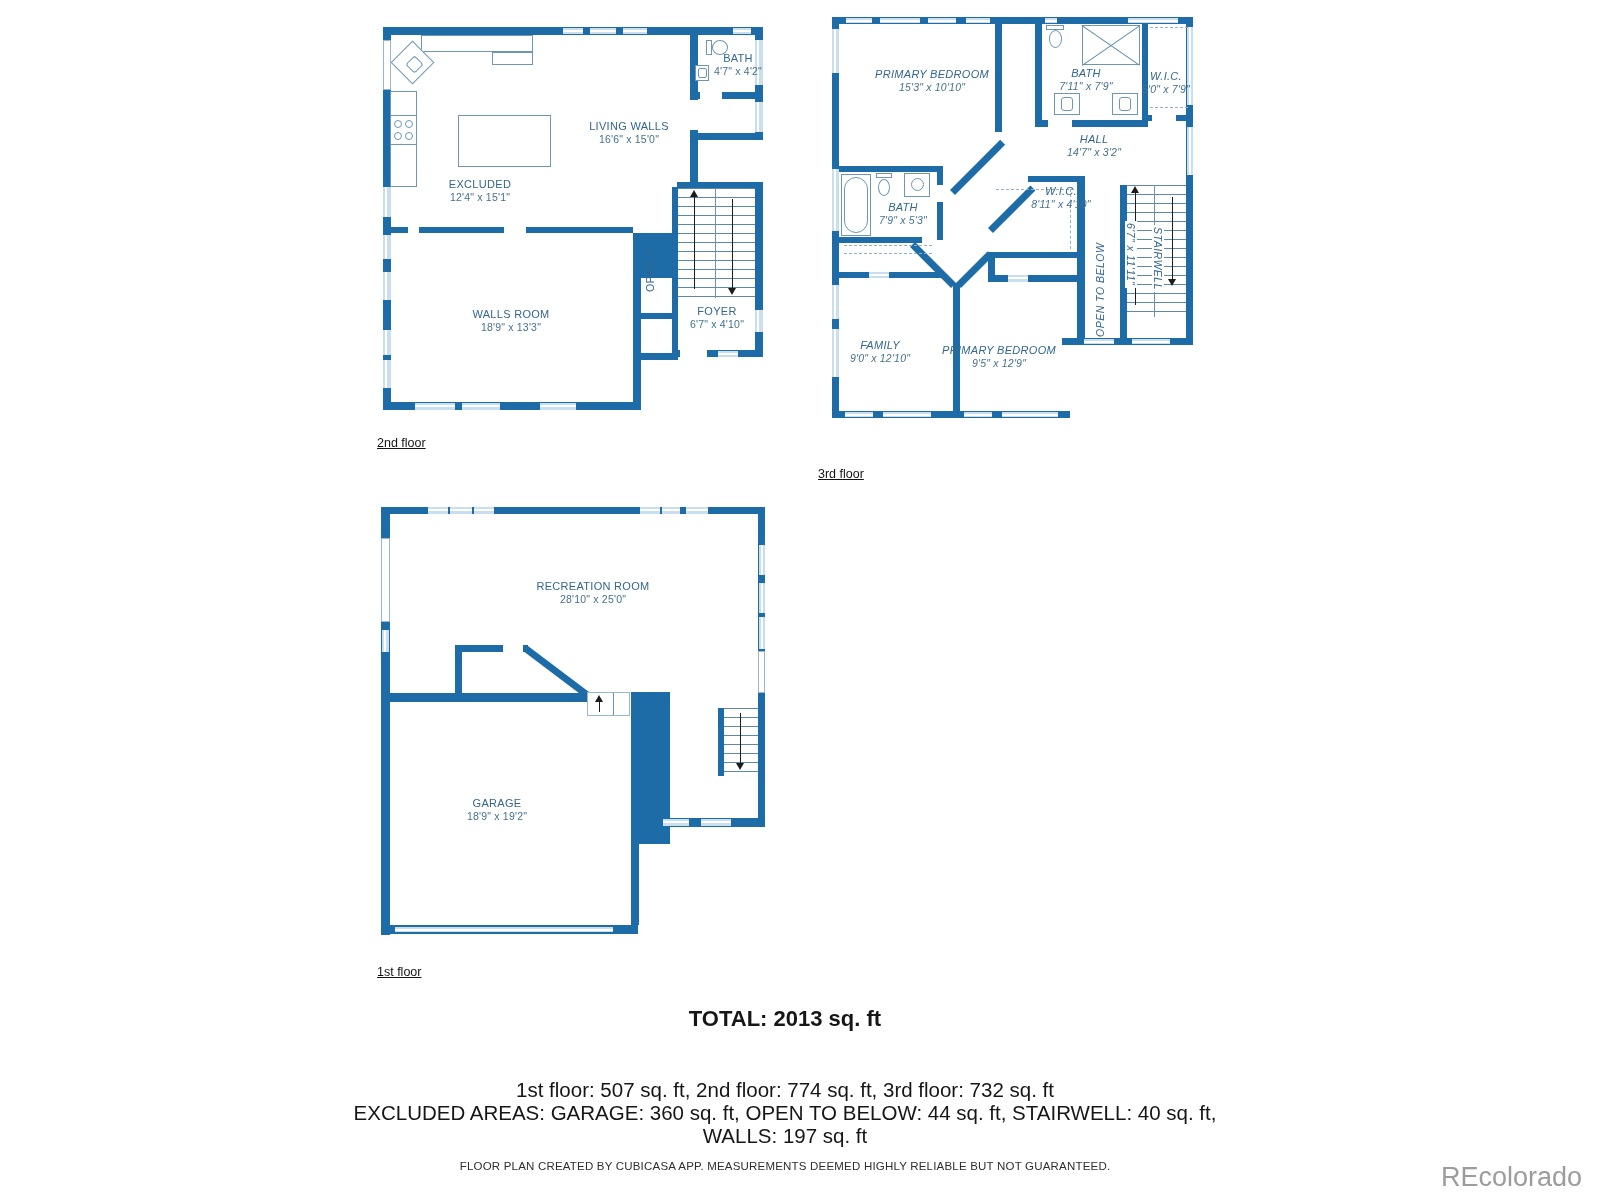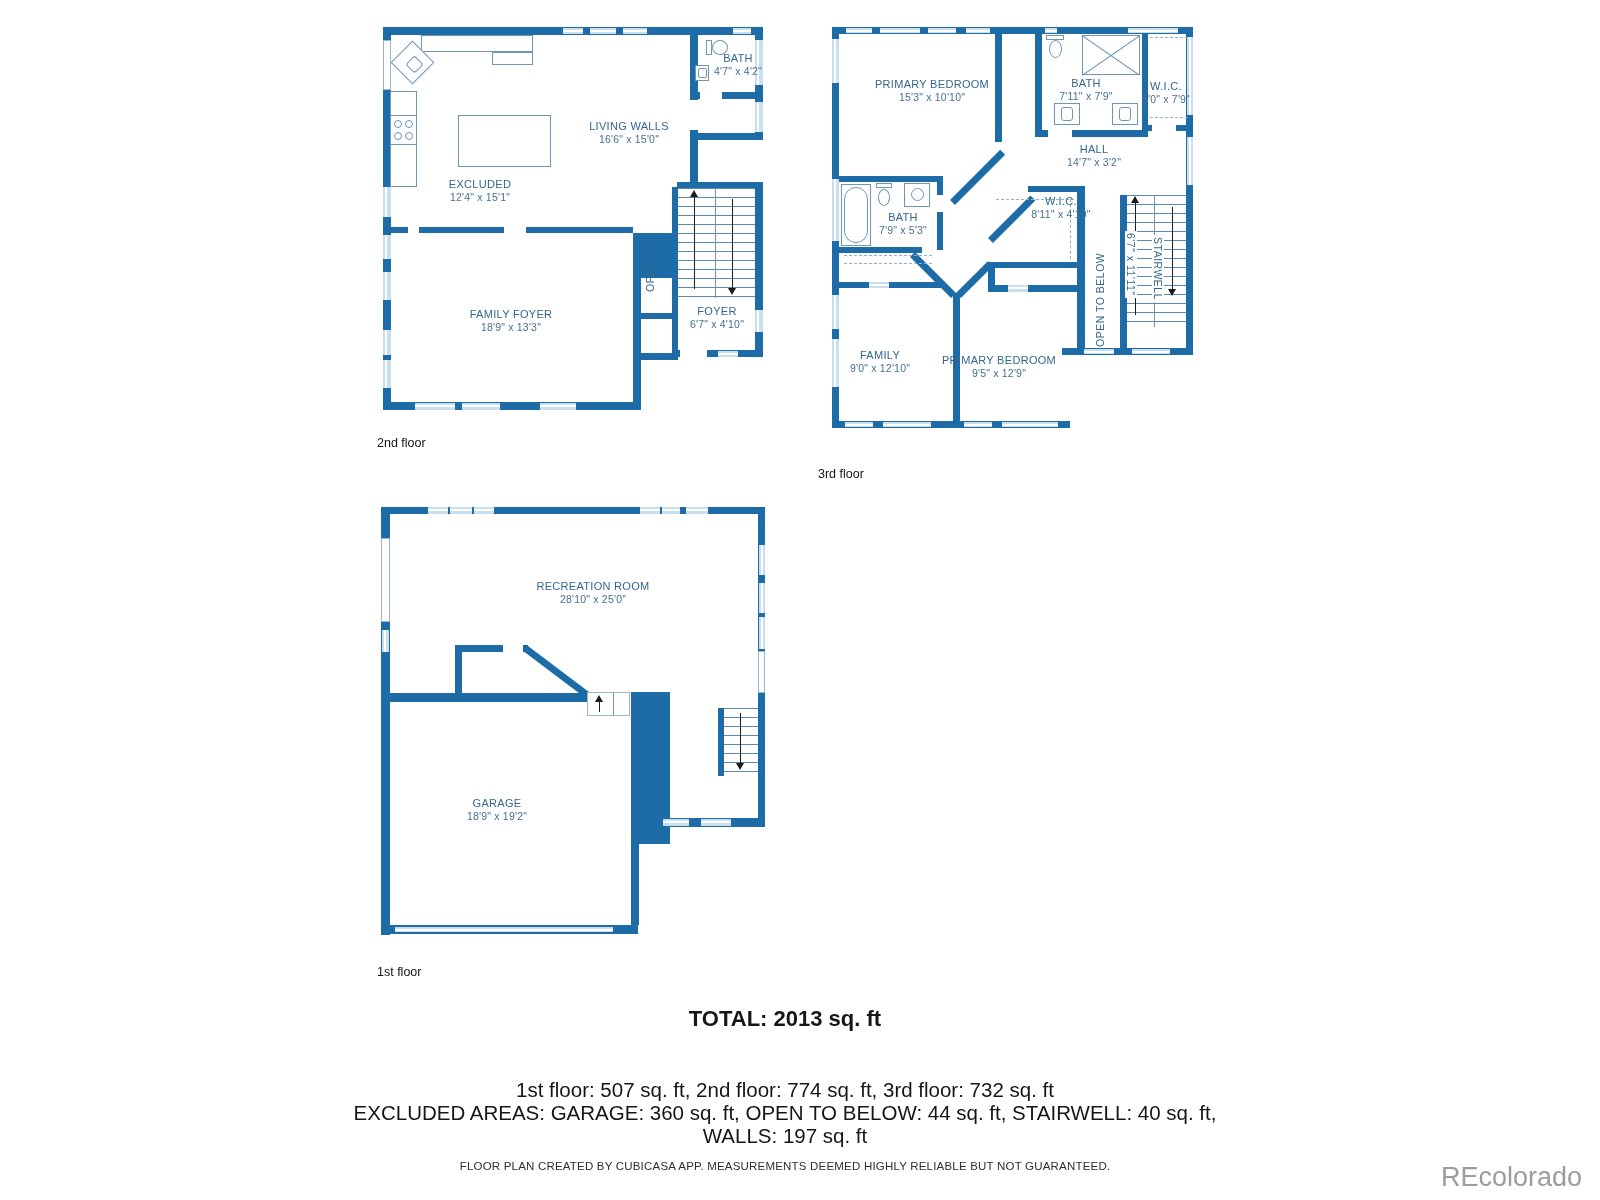--- a/index.html
+++ b/index.html
@@ -22,21 +22,21 @@
   .dh{height:0;border-top:1px dashed #8fb3cc;}
   .dvt{width:0;border-left:1px dashed #8fb3cc;}
   .xl{height:1px;background:#5d8aa9;transform-origin:0 0;}
   .lbl{position:absolute;transform:translateX(-50%);text-align:center;white-space:nowrap;
        font-size:11px;line-height:13px;color:#33678f;letter-spacing:.3px;}
   .lbl .d{font-size:10.5px;color:#44718f;letter-spacing:.2px;}
   .vup{position:absolute;writing-mode:vertical-rl;text-orientation:mixed;transform:rotate(180deg);
        font-size:10.5px;color:#33678f;letter-spacing:.5px;white-space:nowrap;}
   .vdn{position:absolute;writing-mode:vertical-rl;text-orientation:mixed;
        font-size:10.5px;color:#33678f;letter-spacing:.5px;white-space:nowrap;background:#fff;padding:2px 0;}
-  .cap{position:absolute;font-size:12.5px;line-height:15px;color:#141414;}
+  .cap{position:absolute;font-size:12.5px;line-height:15px;color:#141414;text-decoration:underline;}
   .sum{position:absolute;left:0;width:1570px;text-align:center;color:#161616;}
   .sum-total{font-size:22px;font-weight:bold;}
   .sum-line{font-size:20.5px;}
   .sum-disc{font-size:11.5px;color:#2e2e2e;letter-spacing:.2px;}
   .wm{position:absolute;font-size:27px;color:#9c9c9c;}
 </style>
 </head>
 <body>
 
 <div class="page">
@@ -113,31 +113,31 @@
     </div>
     <div class="lbl" style="left:248px;top:93px">
       <span>LIVING WALLS</span><br>
       <span class="d">16'6" x 15'0"</span>
     </div>
     <div class="lbl" style="left:357px;top:25px">
       <span>BATH</span><br>
       <span class="d">4'7" x 4'2"</span>
     </div>
     <div class="lbl" style="left:130px;top:281px">
-      <span>FAMILY FOYER</span><br>
+      <span>WALLS ROOM</span><br>
       <span class="d">18'9" x 13'3"</span>
     </div>
     <div class="lbl" style="left:336px;top:278px">
       <span>FOYER</span><br>
       <span class="d">6'7" x 4'10"</span>
     </div>
     <div class="vup" style="left:263px;top:225px;height:40px">OPEN T</div>
   </div>
 
-  <div class="plan" style="left:832px;top:27px;width:385px;height:401px;">
+  <div class="plan" style="left:832px;top:17px;width:385px;height:401px;font-style:italic;">
 
     <i class="w" style="left:0;top:0;width:361px;height:7px"></i>
     <i class="w" style="left:0;top:0;width:7px;height:401px"></i>
     <i class="w" style="left:0;top:394px;width:238px;height:7px"></i>
     <i class="w" style="left:230px;top:321px;width:131px;height:7px"></i>
     <i class="w" style="left:354px;top:0;width:7px;height:328px"></i>
     <i class="w" style="left:163px;top:7px;width:7px;height:108px"></i>
     <i class="w" style="left:203px;top:7px;width:7px;height:96px"></i>
     <i class="w" style="left:310px;top:7px;width:6px;height:96px"></i>
     <i class="w" style="left:203px;top:103px;width:13px;height:7px"></i>

